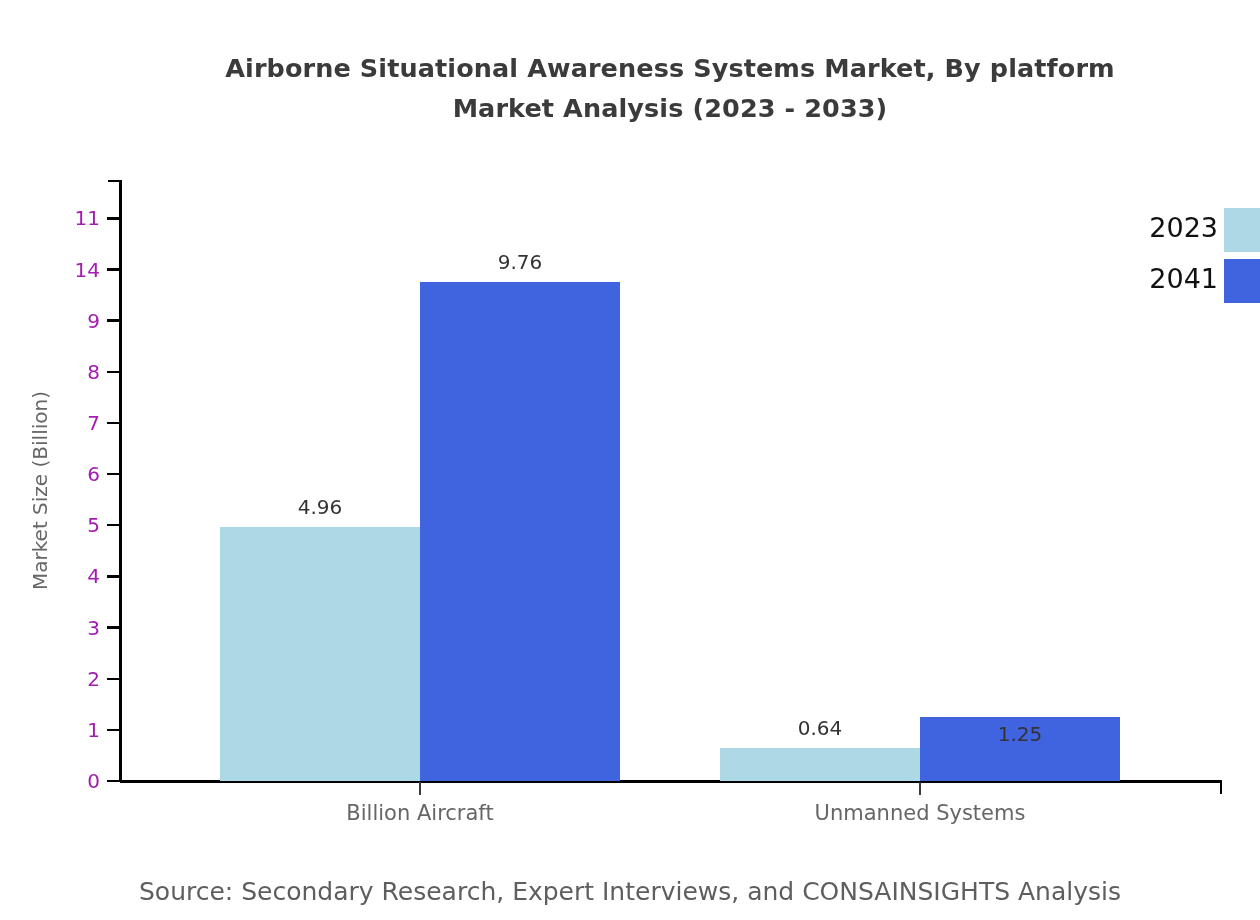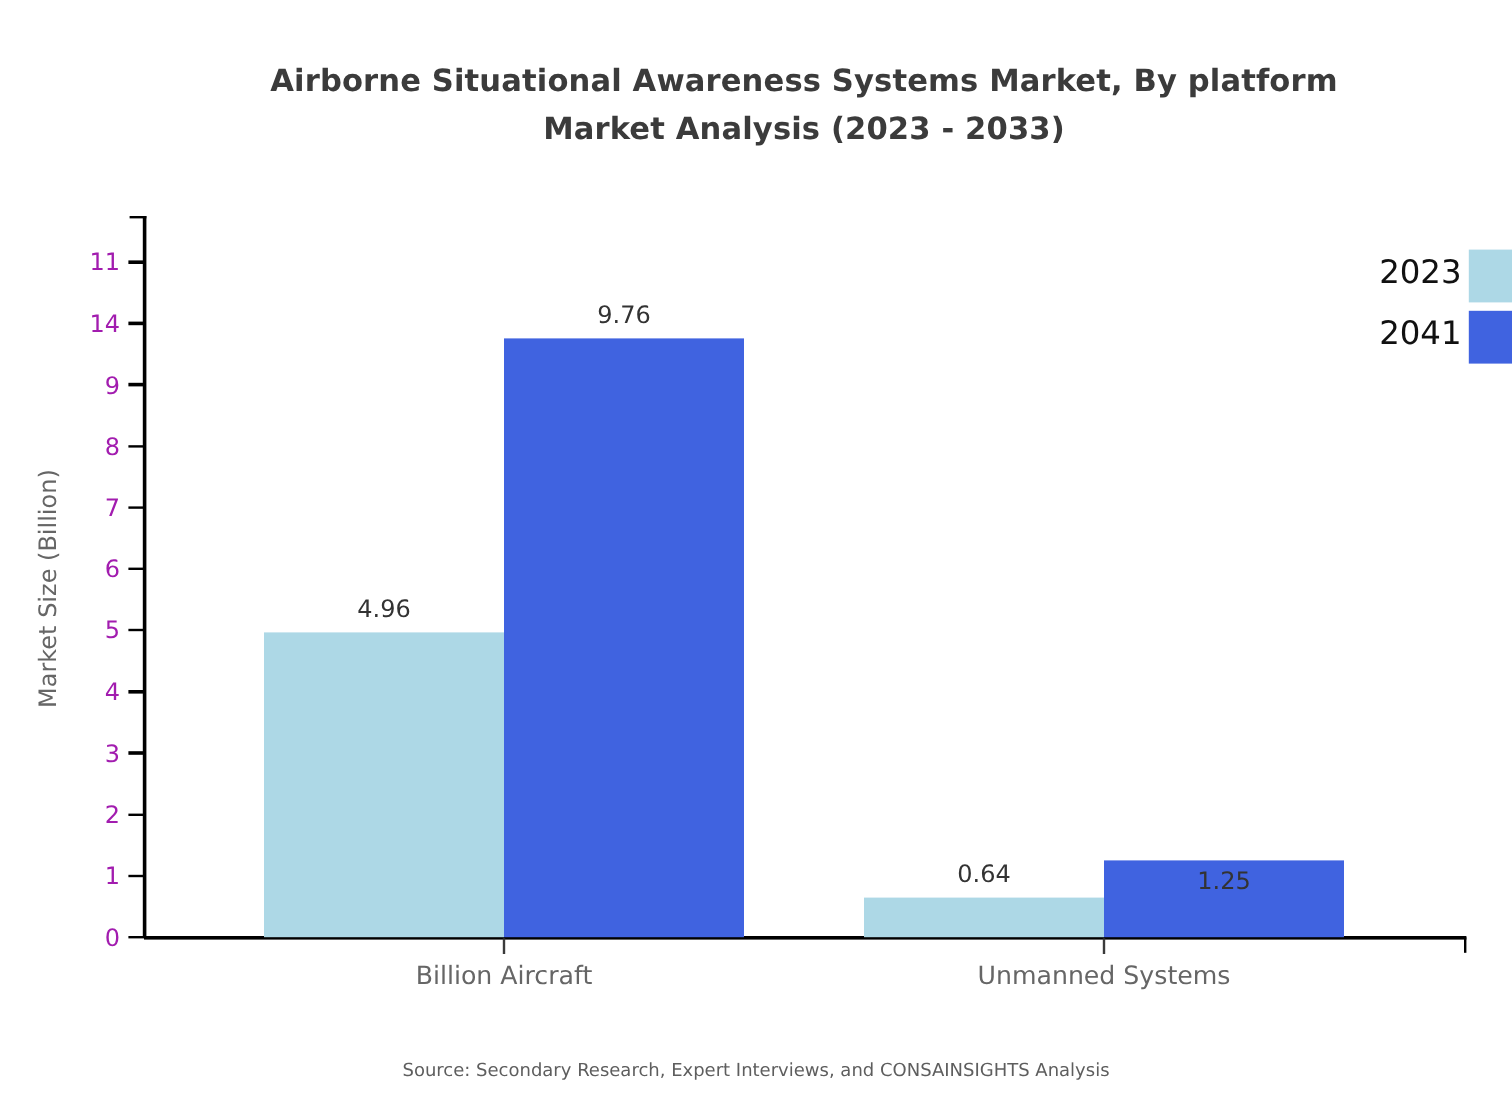--- a/index.html
+++ b/index.html
@@ -181,21 +181,21 @@
   }
 
   
   .source-note {
     position: absolute;
     left: 0;
     top: 878px;
     width: 1260px;
     text-align: center;
     color: #5e5e5e;
-    font-size: 15px;
+    font-size: 25px;
     line-height: 28px;
   }
 </style>
 </head>
 <body>
 
 <div id="figure">
 
   <div class="chart-title">
     <span class="t-line">Airborne Situational Awareness Systems Market, By platform</span>

